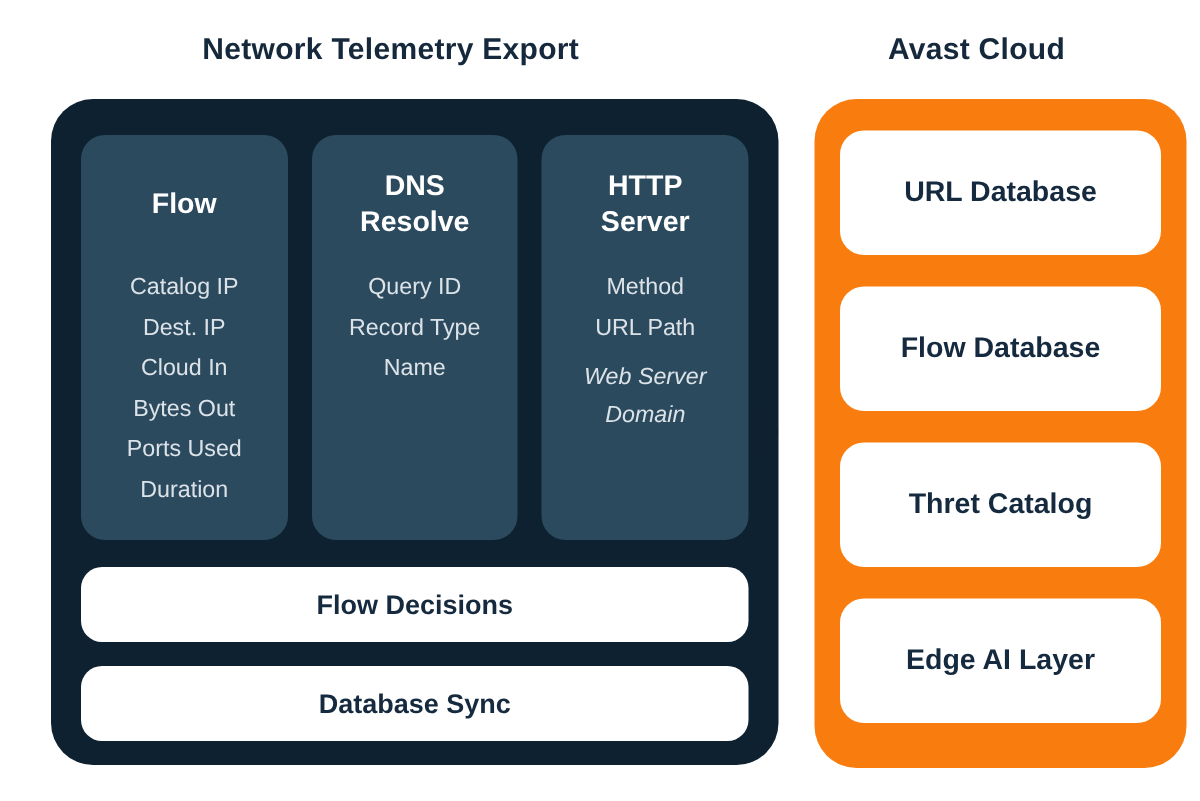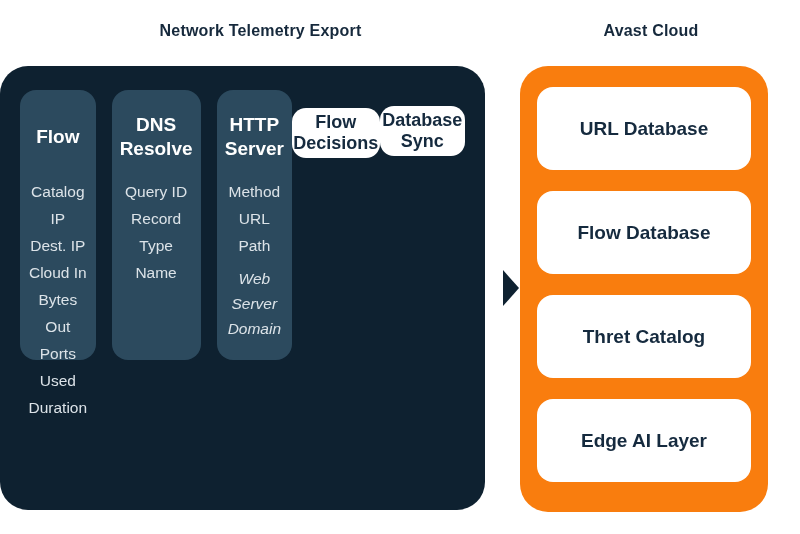--- a/index.html
+++ b/index.html
@@ -13,33 +13,33 @@
   *{margin:0;padding:0;box-sizing:border-box;}
   html,body{background:#ffffff;}
   body{
     font-family:"Liberation Sans","DejaVu Sans",sans-serif;
     width:800px;height:534px;overflow:hidden;
   }
   .canvas{position:relative;width:800px;height:534px;background:#ffffff;}
 
   .title{
     position:absolute;top:22px;
-    font-size:16px;font-weight:bold;letter-spacing:.2px;
+    font-size:20px;font-weight:bold;letter-spacing:.2px;
     color:var(--title-text,#16293C);
     text-align:center;
   }
   .left-title{left:18px;width:485px;}
   .right-title{left:527px;width:248px;}
 
   .panel-dark{
-    position:absolute;left:0;top:66px;width:485px;height:444px;
+    position:absolute;left:34px;top:66px;width:485px;height:444px;
     background:var(--panel-dark,#0E2130);
     border-radius:28px;
     padding:24px 20px 16px 20px;
-    display:flex;flex-direction:row;
+    display:flex;flex-direction:column;
   }
   .connector-arrow{
     position:absolute;left:503px;top:270px;width:0;height:0;
     border-top:18px solid transparent;
     border-bottom:18px solid transparent;
     border-left:16px solid var(--panel-dark,#0E2130);
   }
 
   .columns{display:flex;gap:16px;height:270px;}
   .column{
@@ -64,21 +64,21 @@
 
   .pill-bar{
     height:50px;border-radius:14px;background:#ffffff;
     display:flex;align-items:center;justify-content:center;
     color:var(--box-text,#152A3E);font-size:18px;font-weight:bold;text-align:center;
   }
   .pill-bar.first{margin-top:18px;}
   .pill-bar.second{margin-top:16px;}
 
   .panel-orange{
-    position:absolute;left:520px;top:66px;width:248px;height:446px;
+    position:absolute;left:543px;top:66px;width:248px;height:446px;
     background:var(--accent-orange,#F97D0E);
     border-radius:28px;
     padding:21px 17px 30px 17px;
     display:flex;flex-direction:column;gap:21px;
   }
   .cloud-box{
     flex:1;background:#ffffff;border-radius:16px;
     display:flex;align-items:center;justify-content:center;
     color:var(--box-text,#152A3E);font-size:19px;font-weight:bold;
   }

